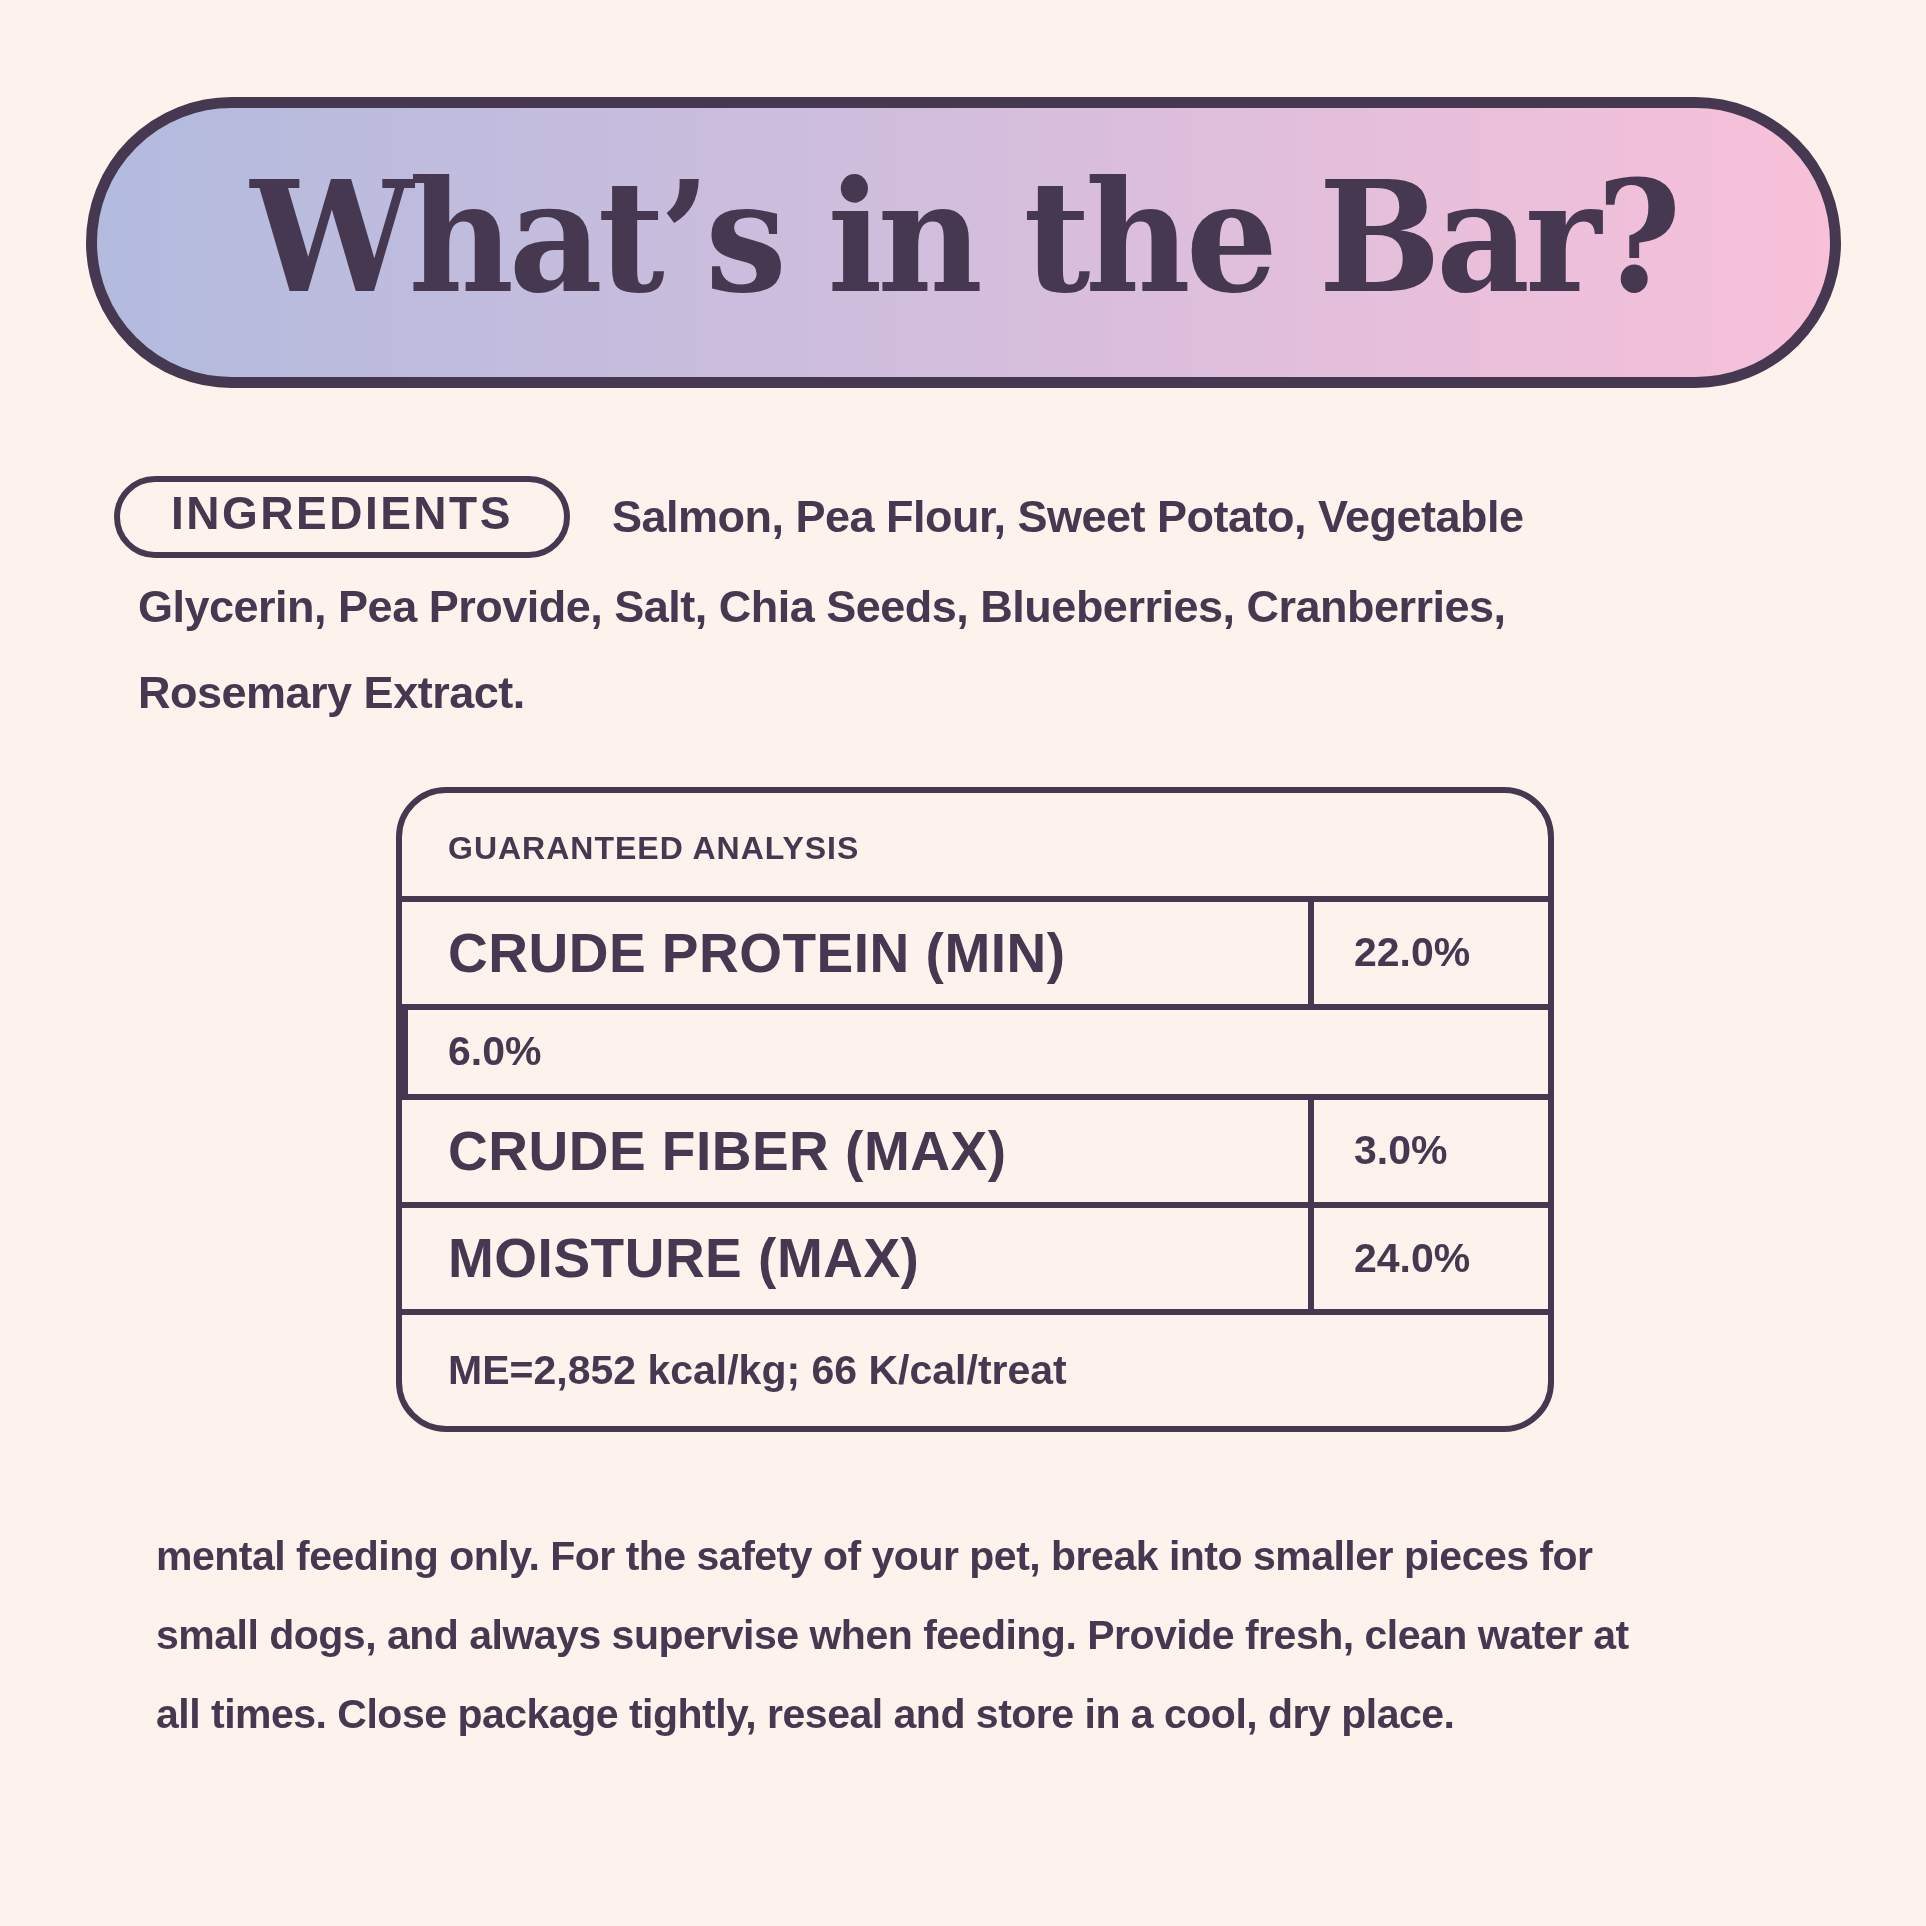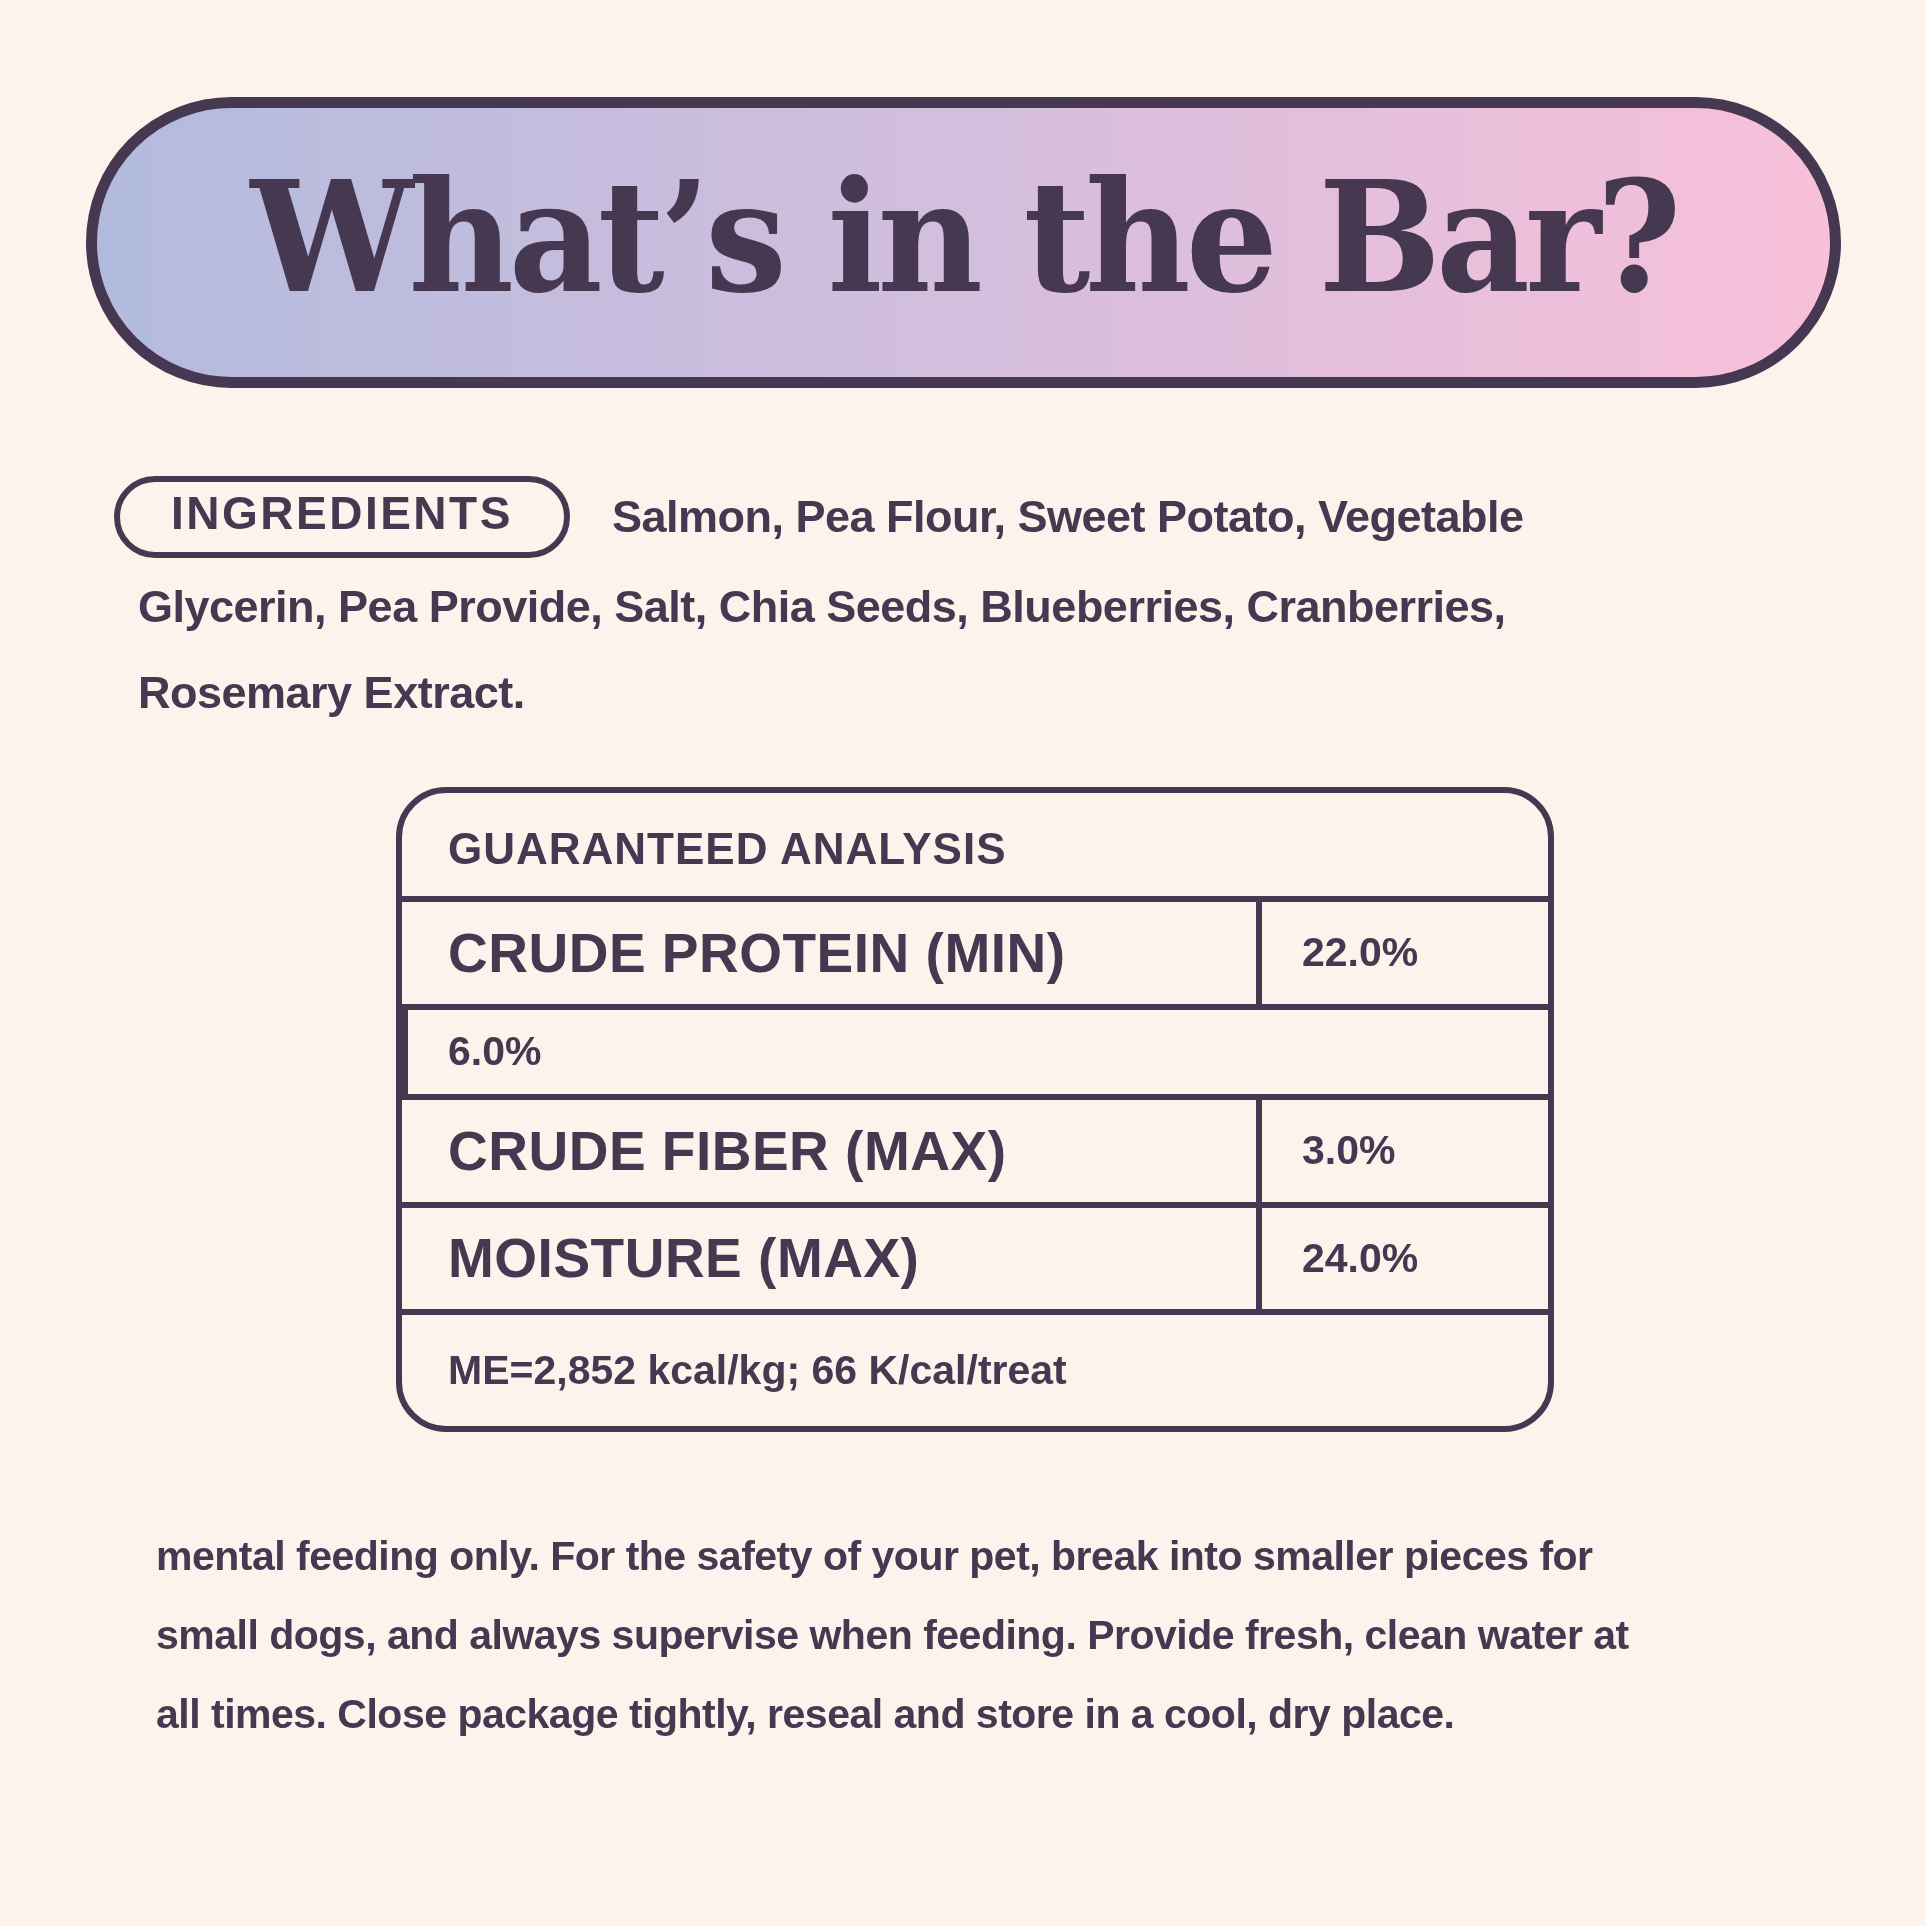--- a/index.html
+++ b/index.html
@@ -77,34 +77,34 @@
     width:1158px;height:645px;
     border:6px solid var(--ink);
     border-radius:50px;
     overflow:hidden;
     display:flex;flex-direction:column;
   }
   .gtable .thead{
     height:103px;flex:0 0 auto;
     display:flex;align-items:center;
     padding:8px 46px 0 46px;
-    font-size:44px;font-weight:700;letter-spacing:1px;
+    font-size:32px;font-weight:700;letter-spacing:1px;
   }
   .gtable .trow{
     flex:1 1 auto;
     display:flex;
     border-top:6px solid var(--ink);
   }
   .gtable .tlabel{
     flex:1;display:flex;align-items:center;
     padding:0 46px;
     font-size:55px;font-weight:700;letter-spacing:0.5px;
   }
   .gtable .tvalue{
-    width:292px;flex:0 0 auto;
+    width:240px;flex:0 0 auto;
     border-left:6px solid var(--ink);
     display:flex;align-items:center;
     padding:0 40px;
     font-size:41px;font-weight:700;
   }
   .gtable .tfoot{
     height:117px;flex:0 0 auto;
     display:flex;align-items:center;
     border-top:6px solid var(--ink);
     padding:0 46px;

